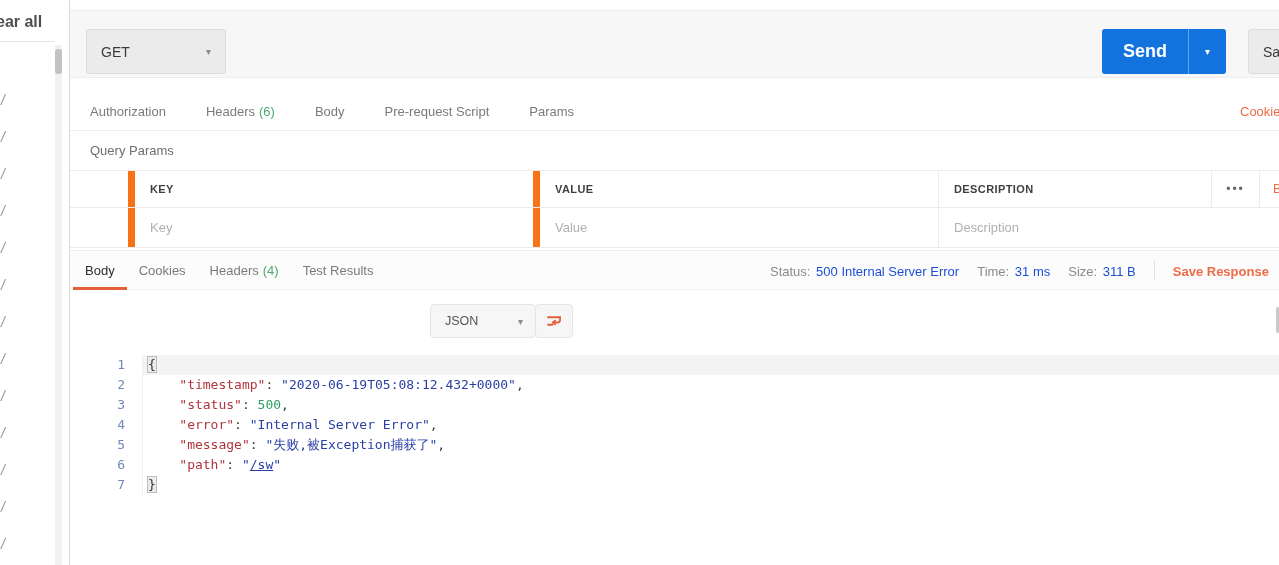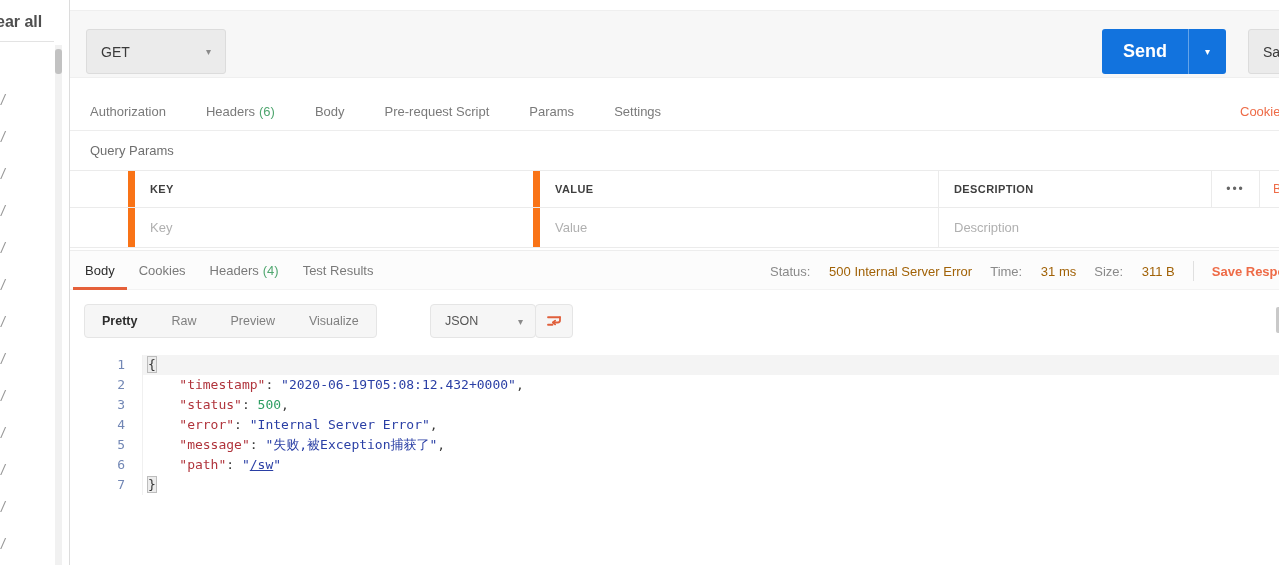--- a/index.html
+++ b/index.html
@@ -50,21 +50,21 @@
   .col-bulk { flex:1; border-left:1px solid #ebebeb; padding-left:13px; color:#ee6b47; font-size:12.5px; white-space:nowrap; cursor:pointer; }
   .qp-row.body .col-menu, .qp-row.body .col-bulk { border-left:none; }
   .qp-head-label { font-size:11px; font-weight:700; letter-spacing:.4px; color:#3f3f3f; }
   .menu-dots { font-size:12px; color:#666; letter-spacing:2px; }
   .placeholder { font-size:13px; color:#b0b0b0; }
   
   .resp-bar { position:absolute; top:250px; left:0; right:0; height:40px; background:#fcfcfc; border-top:1px solid #ededed; border-bottom:1px solid #f3f3f3; display:flex; padding-left:3px; }
   .resp-bar .tab { padding:0 12px; }
   .resp-meta { position:absolute; left:700px; top:0; height:40px; display:flex; align-items:center; gap:18px; font-size:13px; white-space:nowrap; }
   .meta-label { color:#8a8a8a; }
-  .meta-value { color:#a16207; margin-left:15px; }
+  .meta-value { color:#1d4ed8; margin-left:2px; }
   .meta-sep { width:1px; height:20px; background:#e0e0e0; }
   .save-response { color:#ee6b47; font-weight:700; cursor:pointer; }
   
   .view-bar { position:absolute; top:304px; left:0; right:0; height:34px; }
   .seg-group { position:absolute; left:14px; top:0; height:34px; display:flex; align-items:stretch; background:#f6f6f6; border:1px solid #e5e5e5; border-radius:4px; }
   .seg { display:flex; align-items:center; padding:0 17px; font-size:12.5px; color:#7f7f7f; cursor:pointer; }
   .seg.active { color:#2d2d2d; font-weight:700; }
   .format-select { position:absolute; left:360px; top:0; width:106px; height:34px; background:#f6f6f6; border:1px solid #e5e5e5; border-radius:4px; display:flex; align-items:center; padding-left:14px; font-size:12.5px; color:#555; cursor:pointer; }
   .format-select .caret { position:absolute; right:12px; }
   .wrap-btn { position:absolute; left:465px; top:0; width:38px; height:34px; background:#f6f6f6; border:1px solid #e5e5e5; border-radius:4px; display:flex; align-items:center; justify-content:center; cursor:pointer; }
@@ -131,23 +131,20 @@
       <span class="count">(6)</span>
     </div>
     <div class="tab">
       <span>Body</span>
     </div>
     <div class="tab">
       <span>Pre-request Script</span>
     </div>
     <div class="tab">
       <span>Params</span>
-    </div>
-    <div class="tab">
-      <span>Settings</span>
     </div>
     <div class="cookies-link">Cookies</div>
   </div>
 
   <div class="qp-title">Query Params</div>
   <div class="qp-table">
     <div class="qp-row head">
       <div class="qp-cell col-handle"></div>
       <div class="qp-cell col-key">
         <span class="qp-head-label">KEY</span>
@@ -205,26 +202,20 @@
       <span>
         <span class="meta-label">Size:</span>
         <span class="meta-value">311 B</span>
       </span>
       <span class="meta-sep"></span>
       <span class="save-response">Save Response</span>
     </div>
   </div>
 
   <div class="view-bar">
-    <div class="seg-group">
-      <div class="seg active">Pretty</div>
-      <div class="seg">Raw</div>
-      <div class="seg">Preview</div>
-      <div class="seg">Visualize</div>
-    </div>
     <div class="format-select">
       <span>JSON</span>
       <span class="caret">▾</span>
     </div>
     <div class="wrap-btn">
       <svg width="18" height="18" viewBox="0 0 24 24" fill="none" stroke="#e0603c" stroke-width="2.4" stroke-linecap="round" stroke-linejoin="round">
         <path d="M4 7h16"></path>
         <path d="M20 7v4a3 3 0 0 1-3 3h-6"></path>
         <path d="M13.5 11.5 L10.5 14 L13.5 16.5"></path>
         <path d="M4 17h6"></path>

